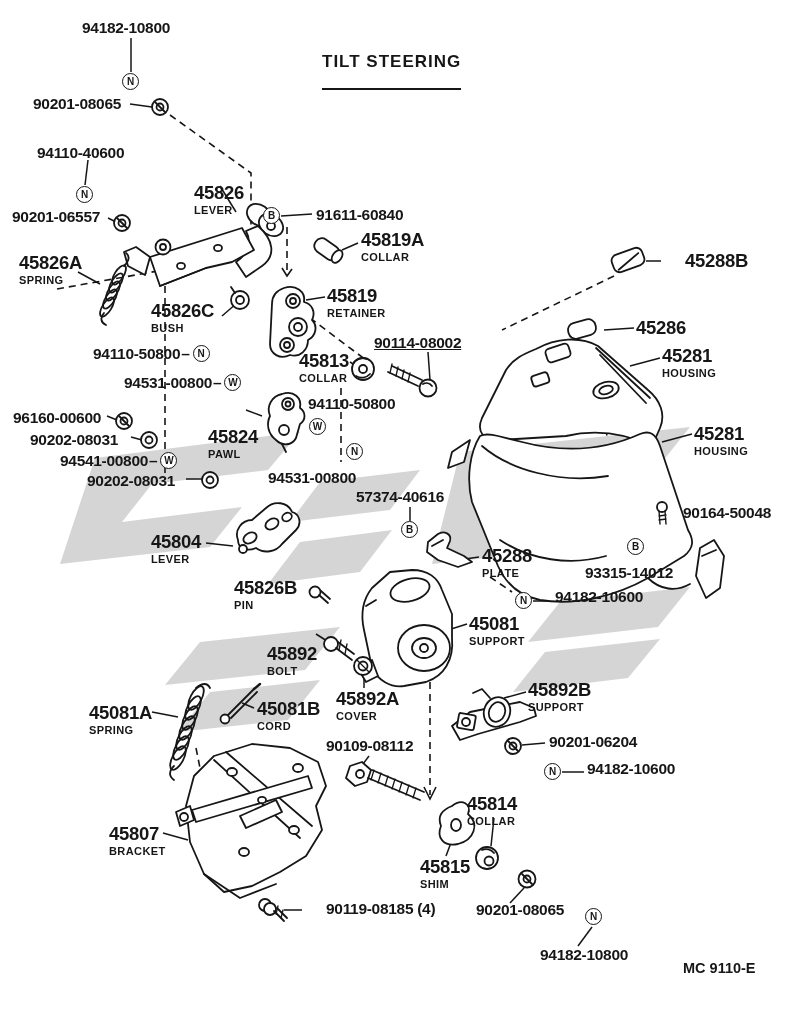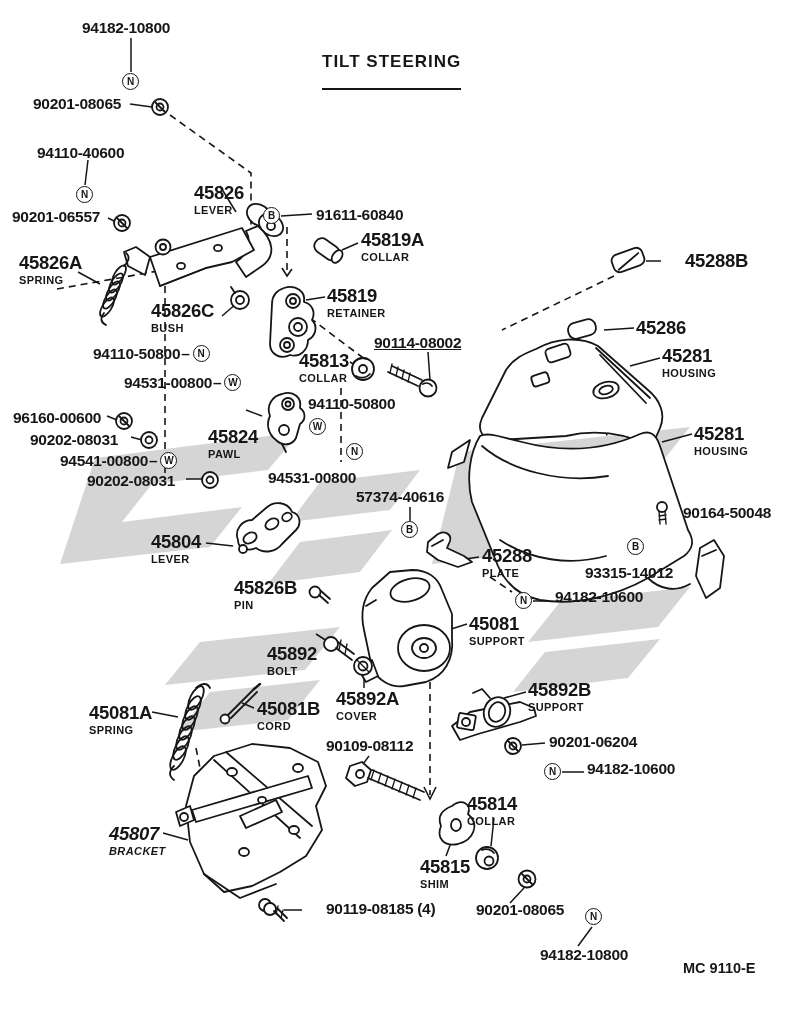--- a/index.html
+++ b/index.html
@@ -424,21 +424,21 @@
         <span class="pname">SUPPORT</span>
       </div>
       <div class="plabel" style="left: 89px; top: 704px;">
         <span class="pnum">45081A</span>
         <span class="pname">SPRING</span>
       </div>
       <div class="plabel" style="left: 257px; top: 700px;">
         <span class="pnum">45081B</span>
         <span class="pname">CORD</span>
       </div>
-      <div class="plabel" style="left: 109px; top: 825px; font-style: italic;">
+      <div class="plabel" style="left: 109px; top: 825px;">
         <span class="pnum">45807</span>
         <span class="pname">BRACKET</span>
       </div>
       <div class="plabel" style="left: 467px; top: 795px;">
         <span class="pnum">45814</span>
         <span class="pname">COLLAR</span>
       </div>
       <div class="plabel" style="left: 420px; top: 858px;">
         <span class="pnum">45815</span>
         <span class="pname">SHIM</span>

